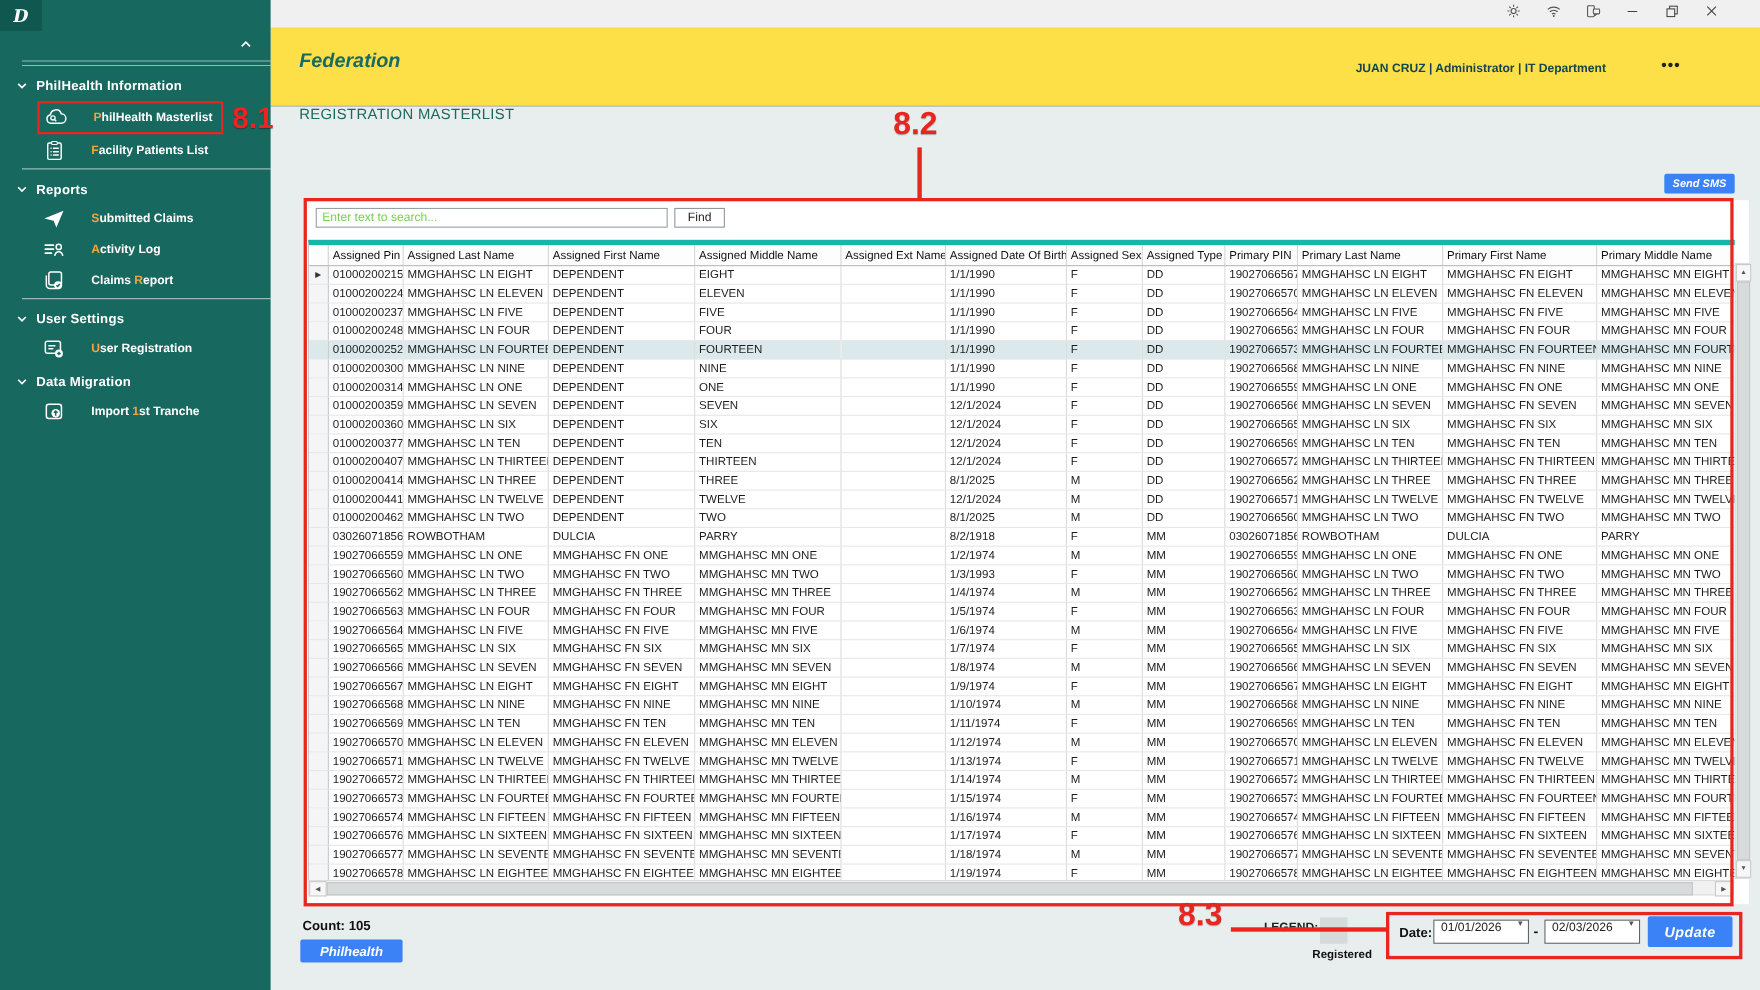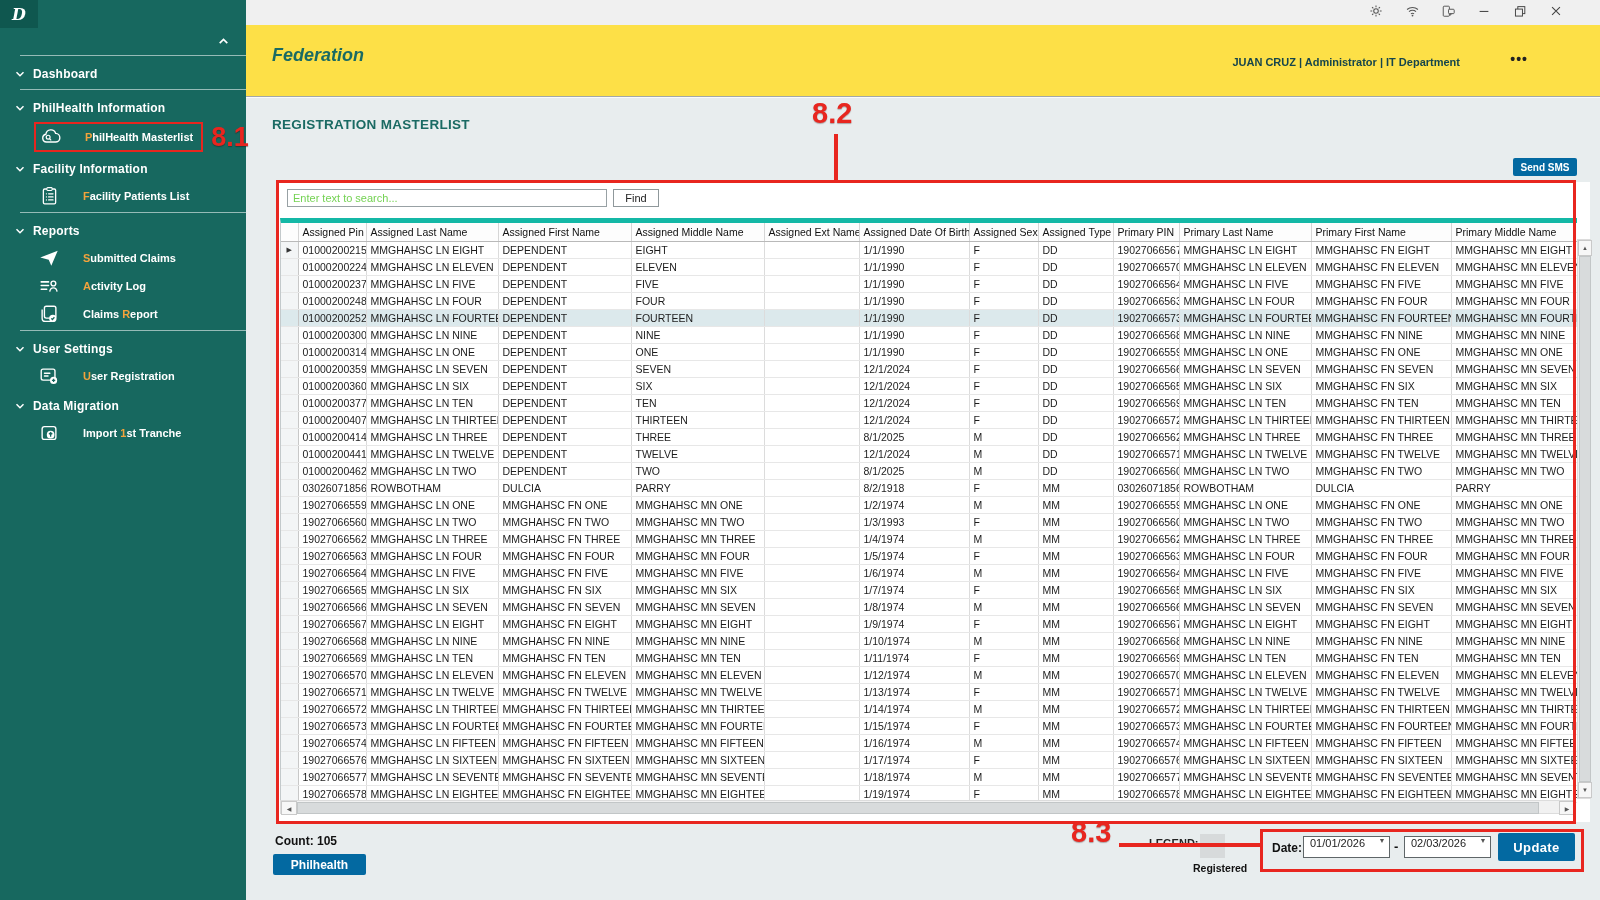--- a/index.html
+++ b/index.html
@@ -31,24 +31,24 @@
   
   #titlebar{position:absolute;left:246px;top:0;width:1354px;height:25px;background:#F0F0F0;
     display:flex;align-items:center;justify-content:flex-end;padding-right:26px;box-sizing:border-box;}
   .tb-btn{width:36px;height:25px;display:inline-flex;align-items:center;justify-content:center;cursor:pointer;}
   
   #app-header{position:absolute;left:246px;top:25px;width:1354px;height:71px;background:#fde047;}
   #brand{position:absolute;left:26px;top:20px;font-size:18px;font-weight:bold;font-style:italic;color:#1A6A63;}
   #user-info{position:absolute;right:140px;top:31px;font-size:11px;font-weight:bold;color:#16454C;white-space:nowrap;}
   #menu-dots{position:absolute;right:72px;top:26px;font-size:14px;font-weight:bold;color:#222;letter-spacing:1px;cursor:pointer;}
   #header-divider{position:absolute;left:246px;top:96px;width:1354px;height:1px;background:#A2A8AA;border-bottom:1px solid #fbfbfb;}
-  #page-title{position:absolute;left:272px;top:117px;font-size:13.5px;font-weight:bold;color:#1A6A63;letter-spacing:.3px;text-align:center;}
+  #page-title{position:absolute;left:272px;top:96px;font-size:13.5px;font-weight:normal;color:#1A6A63;letter-spacing:.3px;text-align:center;}
   
-  .btn-orange{background:#0369a1;color:#fff;font-weight:bold;border:none;border-radius:2px;
-    display:flex;align-items:center;justify-content:center;cursor:pointer;font-family:"Liberation Sans",sans-serif;}
+  .btn-orange{background:#3b82f6;color:#fff;font-weight:bold;border:none;border-radius:2px;
+    display:flex;align-items:center;justify-content:center;cursor:pointer;font-family:"Liberation Sans",sans-serif;font-style:italic;}
   #send-sms{position:absolute;left:1513px;top:158px;width:64px;height:18px;font-size:10px;}
   #philhealth-btn{position:absolute;left:273px;top:854px;width:93px;height:21px;font-size:12px;}
   #update-btn{position:absolute;left:1498px;top:833px;width:77px;height:28px;font-size:13px;letter-spacing:.4px;}
   
   #panel{position:absolute;left:276px;top:182px;width:1314px;height:640px;background:#fff;}
   #search-input{position:absolute;left:287px;top:189px;width:320px;height:18px;border:1px solid #98A1A4;
     font-size:11px;padding:0 5px;box-sizing:border-box;color:#2c2c2c;outline:none;}
   #search-input::placeholder{color:#74D253;opacity:1;}
   #find-btn{position:absolute;left:613px;top:189px;width:46px;height:18px;background:#fff;
     border:1px solid #8F989B;font-size:11px;color:#222;cursor:pointer;}
@@ -110,28 +110,20 @@
   <div id="sidebar-nav">
     <div class="collapse-row">
       <span class="chev">
         <svg width="13" height="13" viewBox="0 0 12 12">
             <path d="M2.5 7.5 6 4l3.5 3.5" fill="none" stroke="#fff" stroke-width="1.5"></path>
           </svg>
       </span>
     </div>
     <hr class="side-sep">
     <div id="nav-groups">
-        <div class="side-group">
-          <span class="iconbox" style="width:13px;height:13px">
-            <svg width="12" height="12" viewBox="0 0 12 12">
-              <path d="M2.5 4.2 6 7.7 9.5 4.2" fill="none" stroke="#fff" stroke-width="1.5"></path>
-            </svg>
-          </span>
-          <span class="glabel">Dashboard</span>
-        </div>
         <hr class="side-sep">
         <div class="side-group">
           <span class="iconbox" style="width:13px;height:13px">
             <svg width="12" height="12" viewBox="0 0 12 12">
               <path d="M2.5 4.2 6 7.7 9.5 4.2" fill="none" stroke="#fff" stroke-width="1.5"></path>
             </svg>
           </span>
           <span class="glabel">PhilHealth Information</span>
         </div>
         <div class="item-row">
@@ -140,28 +132,20 @@
               <svg width="24" height="22" viewBox="0 0 24 24">
                 <path d="M7 17.5a4.3 4.3 0 0 1-.6-8.5 5.5 5.5 0 0 1 10.7-.9 3.9 3.9 0 0 1-.3 9.4H7Z" fill="none" stroke="#fff" stroke-width="1.5"></path>
                 <circle cx="8.9" cy="12.2" r="2.1" fill="none" stroke="#fff" stroke-width="1.3"></circle>
                 <path d="m10.4 13.8 1.8 1.8" stroke="#fff" stroke-width="1.3"></path>
               </svg>
             </span>
             <span class="ilabel"><span class="pre"></span><span class="accent">P</span><span class="rest">hilHealth Masterlist</span></span>
           </div>
           <span class="annot-dash"></span>
           <span class="annot-inline-label">8.1</span>
-        </div>
-        <div class="side-group">
-          <span class="iconbox" style="width:13px;height:13px">
-            <svg width="12" height="12" viewBox="0 0 12 12">
-              <path d="M2.5 4.2 6 7.7 9.5 4.2" fill="none" stroke="#fff" stroke-width="1.5"></path>
-            </svg>
-          </span>
-          <span class="glabel">Facility Information</span>
         </div>
         <div class="item-row">
           <div class="side-item">
             <span class="iconbox">
               <svg width="21" height="22" viewBox="0 0 24 24">
                 <rect x="5" y="4" width="14" height="17" rx="1.5" fill="none" stroke="#fff" stroke-width="1.5"></rect>
                 <rect x="9" y="2.4" width="6" height="3.2" rx="1" fill="#17685F" stroke="#fff" stroke-width="1.2"></rect>
                 <path d="M8.5 9.5h.01M11 9.5h5M8.5 13h.01M11 13h5M8.5 16.5h.01M11 16.5h5" stroke="#fff" stroke-width="1.5" stroke-linecap="round"></path>
               </svg>
             </span>

